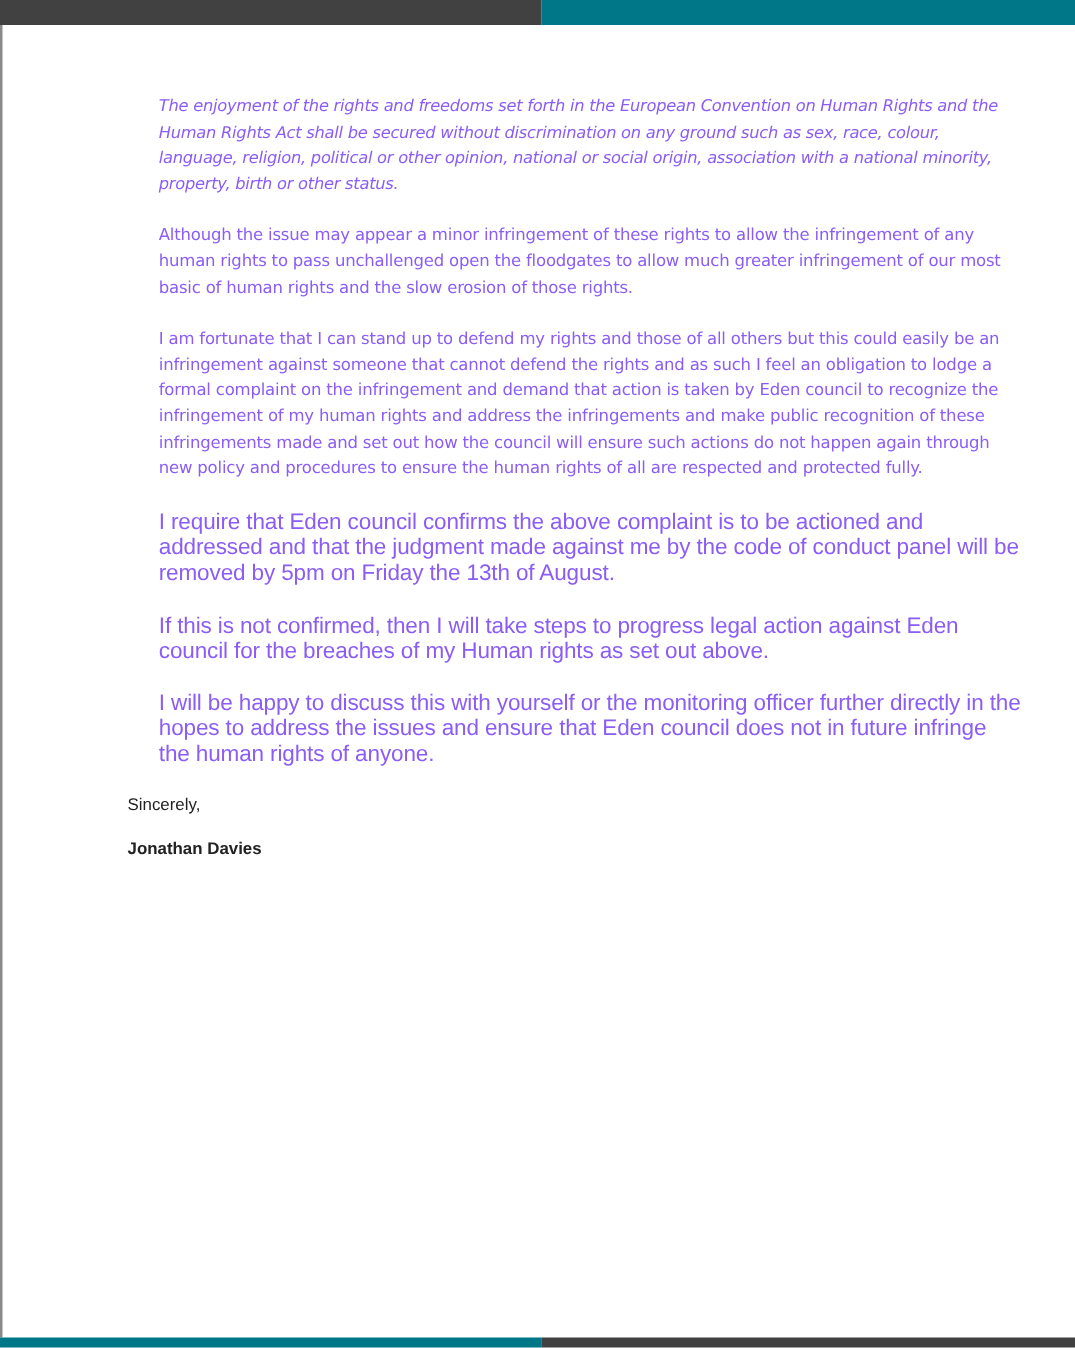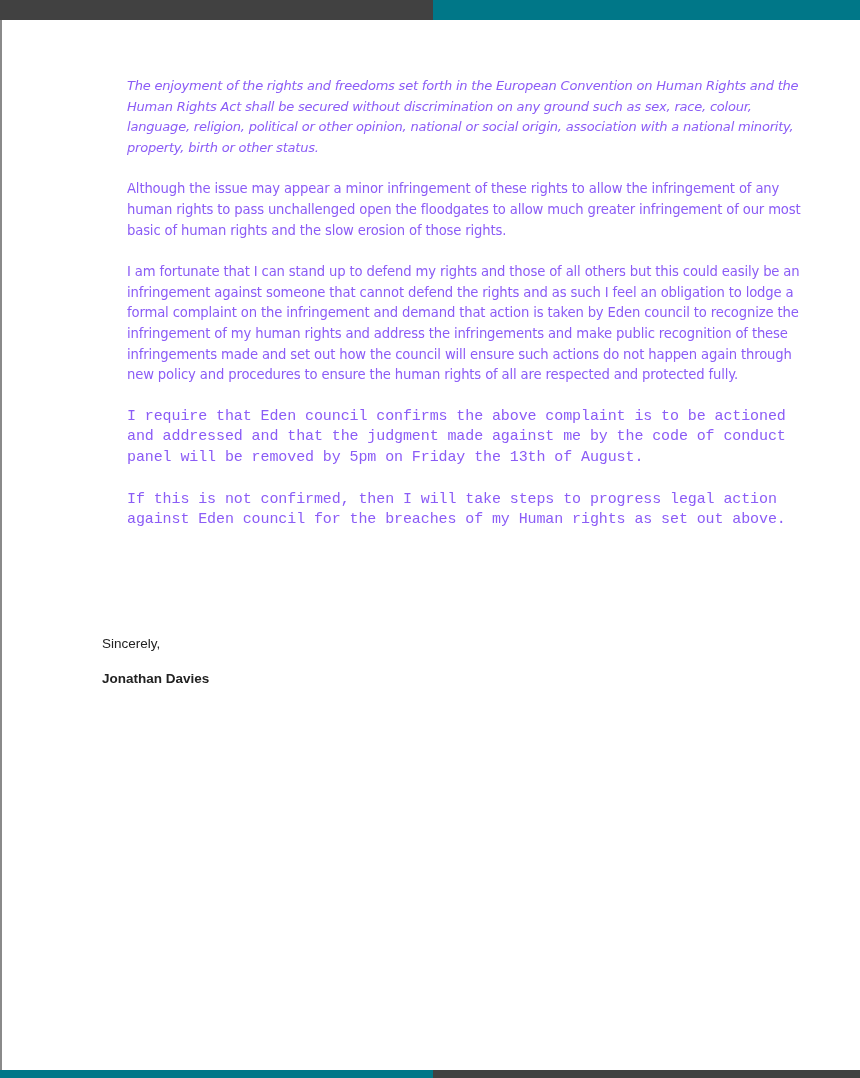--- a/index.html
+++ b/index.html
@@ -50,22 +50,22 @@
     .letter p {
       margin: 0 0 21px 0;
     }
     .letter p.quote {
       font-style: italic;
       font-family: "DejaVu Sans", sans-serif;
       font-size: 13px;
       letter-spacing: -0.2px;
     }
     .letter p.narrow {
-      font-family: Liberation Mono, monospace;
-      font-size: 15px;
+      font-family: Liberation Sans, sans-serif;
+      font-size: 18px;
       letter-spacing: -0.1px;
       transform-origin: left top;
     }
     .closing {
       position: absolute;
       left: 102px;
       color: #222;
       font-family: "Liberation Sans", sans-serif;
       font-size: 13.5px;
       margin: 0;
@@ -82,20 +82,21 @@
 </div>
 
 <div class="left-border"></div>
 
 <div class="letter">
   <p class="quote">The enjoyment of the rights and freedoms set forth in the European Convention on Human Rights and the Human Rights Act shall be secured without discrimination on any ground such as sex, race, colour, language, religion, political or other opinion, national or social origin, association with a national minority, property, birth or other status.</p>
   <p>Although the issue may appear a minor infringement of these rights to allow the infringement of any human rights to pass unchallenged open the floodgates to allow much greater infringement of our most basic of human rights and the slow erosion of those rights.</p>
   <p>I am fortunate that I can stand up to defend my rights and those of all others but this could easily be an infringement against someone that cannot defend the rights and as such I feel an obligation to lodge a formal complaint on the infringement and demand that action is taken by Eden council to recognize the infringement of my human rights and address the infringements and make public recognition of these infringements made and set out how the council will ensure such actions do not happen again through new policy and procedures to ensure the human rights of all are respected and protected fully.</p>
   <p class="narrow">I require that Eden council confirms the above complaint is to be actioned and addressed and that the judgment made against me by the code of conduct panel will be removed by 5pm on Friday the 13th of August.</p>
   <p class="narrow">If this is not confirmed, then I will take steps to progress legal action against Eden council for the breaches of my Human rights as set out above.</p>
+  <p class="narrow">I will be happy to discuss this with yourself or the monitoring officer further directly in the hopes to address the issues and ensure that Eden council does not in future infringe the human rights of anyone.</p>
 </div>
 
 <p class="closing sincerely">Sincerely,</p>
 <p class="closing signature">Jonathan Davies</p>
 
 <div class="bar bar-bottom">
   <div class="left seg-teal" style="background: rgb(0, 119, 136);"></div>
   <div class="right seg-dark" style="background: rgb(65, 65, 65);"></div>
 </div>
 

